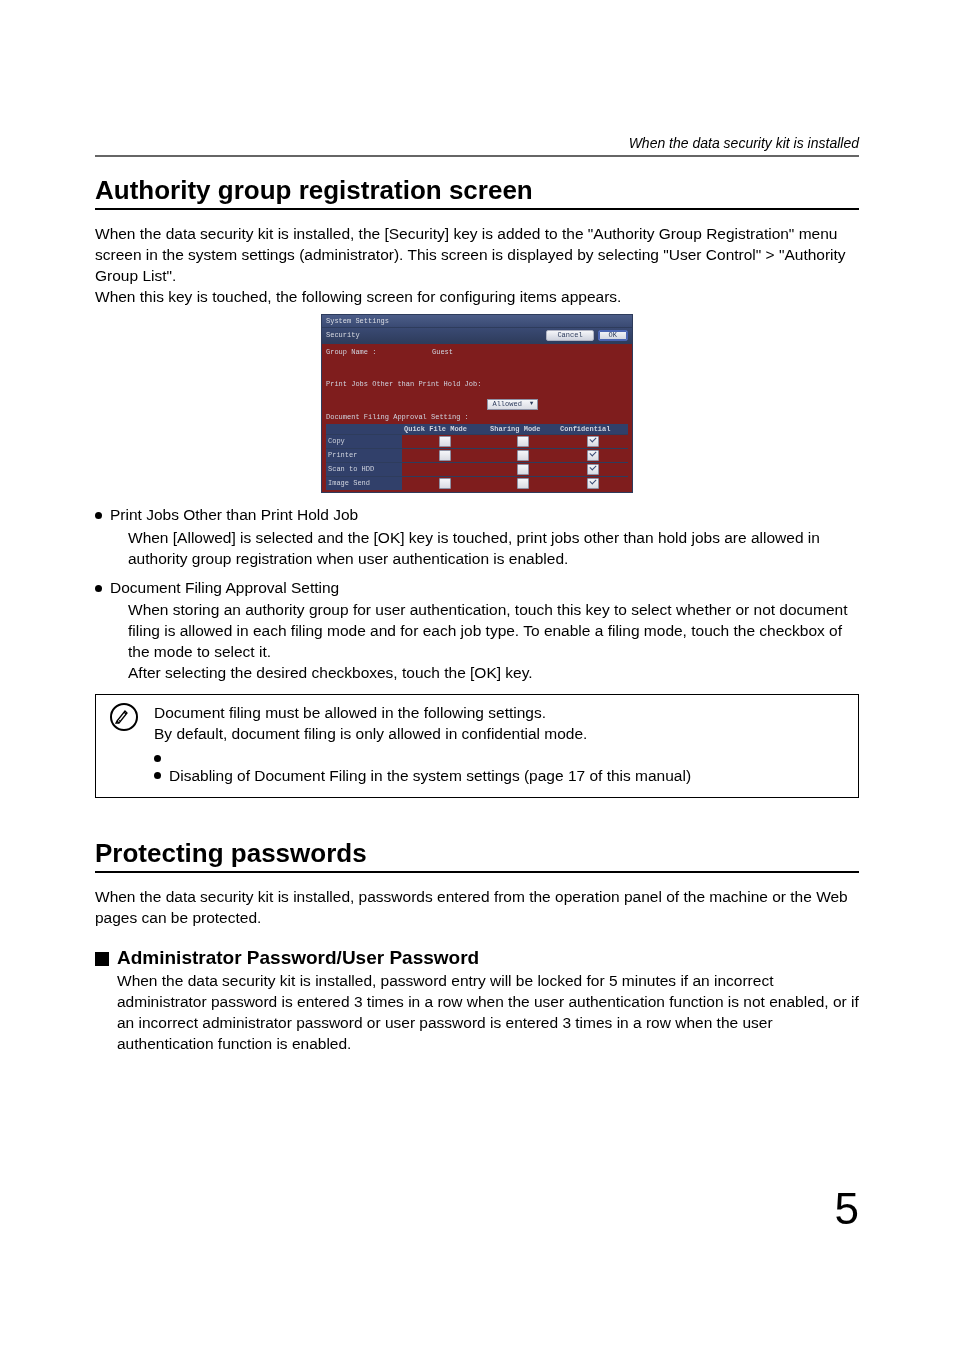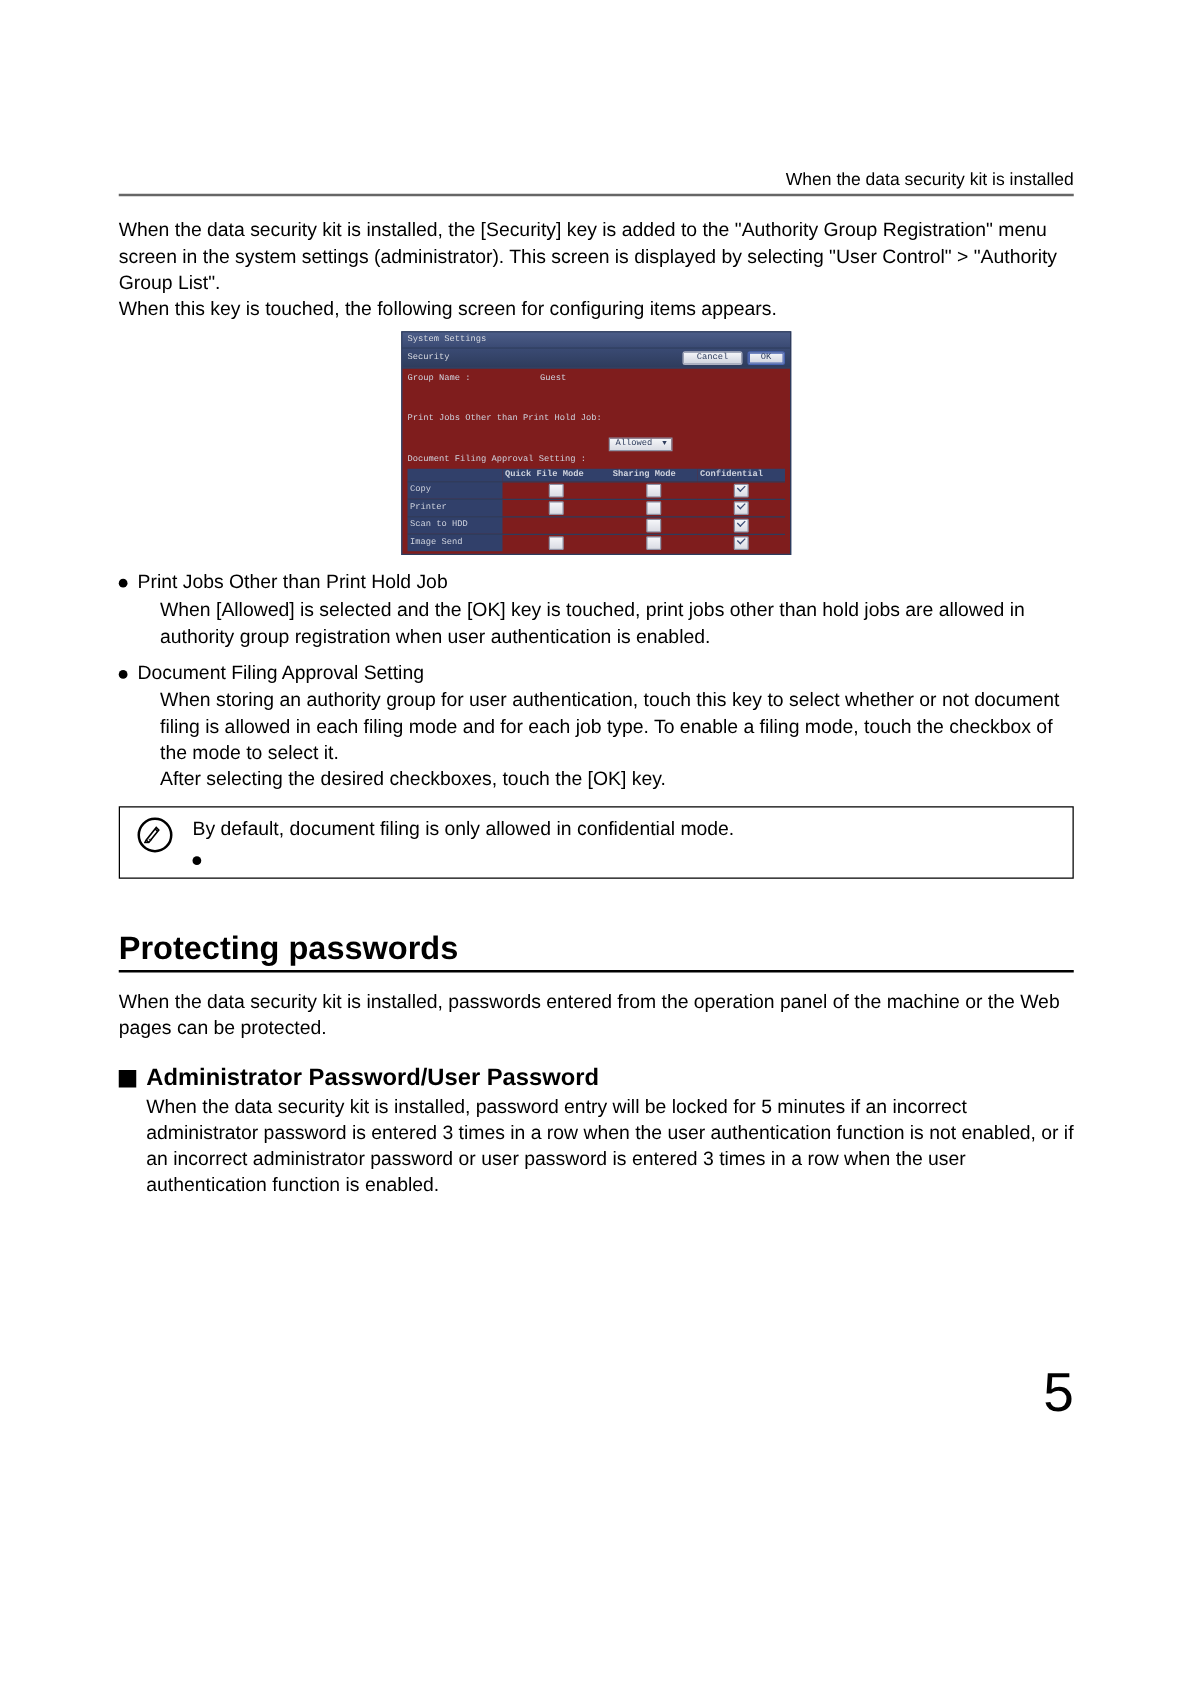--- a/index.html
+++ b/index.html
@@ -14,20 +14,21 @@
     padding: 135px 95px 60px 95px;
     box-sizing: border-box;
   }
   .header-note {
     text-align: right;
     font-size: 14px;
     color: #000;
     border-bottom: 2px solid #666;
     padding-bottom: 4px;
     margin-bottom: 18px;
+    font-style: italic;
   }
   h1.section-title {
     font-size: 26px;
     font-weight: bold;
     margin: 0 0 2px 0;
     padding-bottom: 2px;
     border-bottom: 2px solid #000;
   }
   .body-text {
     font-size: 15.5px;
@@ -218,20 +219,21 @@
     margin-top: 130px;
     padding-right: 0;
   }
 </style>
 </head>
 <body>
 
 <div class="page">
   <div class="header-note">When the data security kit is installed</div>
 
+  <h1 class="section-title">Authority group registration screen</h1>
 
   <div class="body-text">
     <span>When the data security kit is installed, the [Security] key is added to the "Authority Group Registration" menu screen in the system settings (administrator). This screen is displayed by selecting "User Control" &gt; "Authority Group List".</span><br>
     <span>When this key is touched, the following screen for configuring items appears.</span>
   </div>
 
   <div class="ui-panel">
     <div class="ui-titlebar">System Settings</div>
     <div class="ui-securitybar">
       <span>Security</span>
@@ -316,24 +318,29 @@
       <div class="note-icon">
         <svg width="16" height="16" viewBox="0 0 16 16">
           <path d="M2 13 L10 3 L12 5 L4 15 L1 15 Z" fill="none" stroke="#000" stroke-width="1.3"></path>
           <path d="M9 4 L11 6" stroke="#000" stroke-width="1.3"></path>
           <path d="M2 13 L4 15" stroke="#000" stroke-width="1.3"></path>
           <path d="M3 12 L4 11 M4 13 L5 12 M5 14 L6 13" stroke="#000" stroke-width="0.8"></path>
         </svg>
       </div>
     </div>
     <div class="note-content">
+      <div>Document filing must be allowed in the following settings.</div>
       <div>By default, document filing is only allowed in confidential mode.</div>
       <div class="note-sub">
         <span class="bullet-dot"></span>
       </div>
+      <div class="note-sub">
+        <span class="bullet-dot"></span>
+        <span>Disabling of Document Filing in the system settings (page 17 of this manual)</span>
+      </div>
     </div>
   </div>
 
   <h1 class="section-title mt">Protecting passwords</h1>
 
   <div class="body-text">When the data security kit is installed, passwords entered from the operation panel of the machine or the Web pages can be protected.</div>
 
   <div class="sq-heading">
     <span class="sq"></span>
     <span class="txt">Administrator Password/User Password</span>

